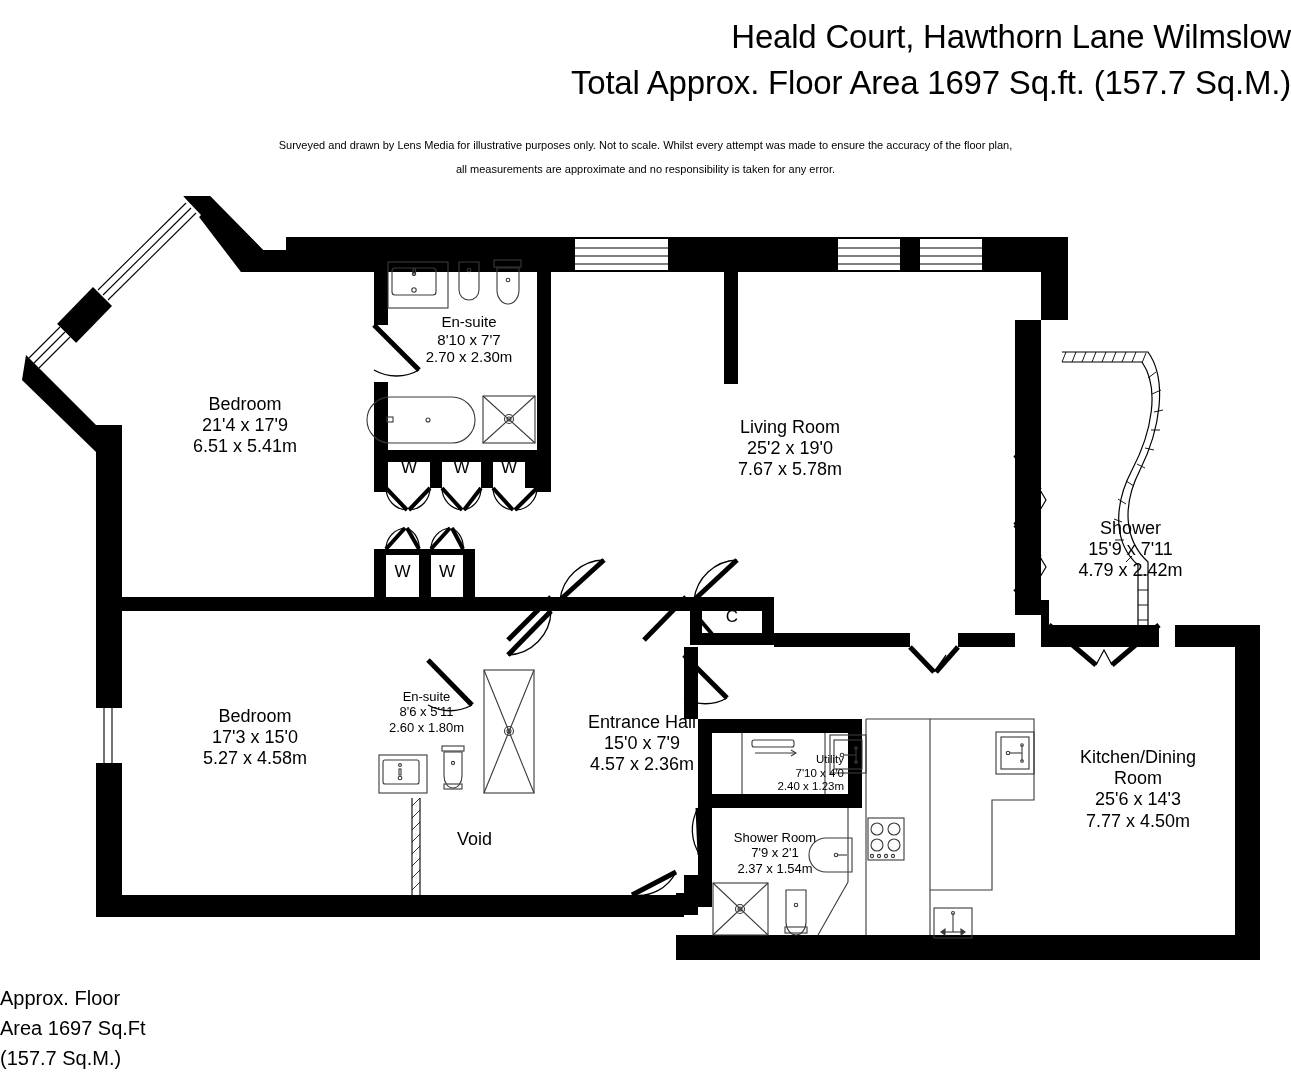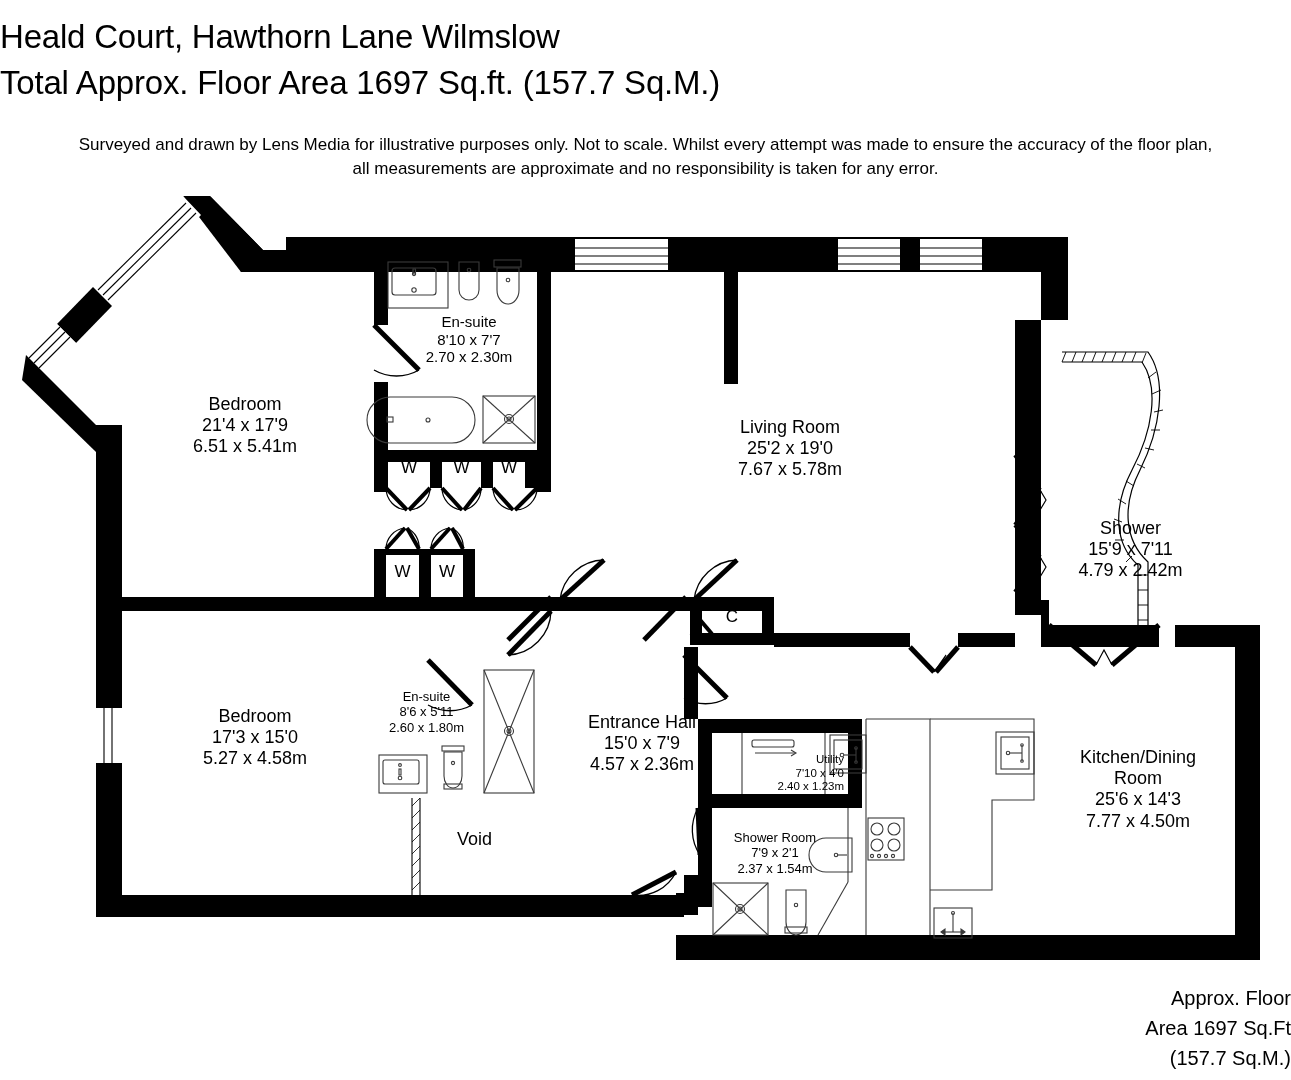--- a/index.html
+++ b/index.html
@@ -18,49 +18,49 @@
   #page {
     position: relative;
     width: 1291px;
     height: 1080px;
   }
   .title-block {
     position: absolute;
     top: 14px;
     left: 0;
     width: 1291px;
-    text-align: left;
+    text-align: right;
   }
   .title-line1 {
     font-size: 33px;
     line-height: 46px;
     letter-spacing: -0.2px;
     white-space: nowrap;
   }
   .title-line2 {
     font-size: 33px;
     line-height: 46px;
     letter-spacing: -0.2px;
     white-space: nowrap;
   }
   .disclaimer {
     position: absolute;
     top: 133px;
     left: 0;
     width: 1291px;
     text-align: center;
-    font-size: 17px;
+    font-size: 11px;
     line-height: 24px;
   }
   .footer-block {
     position: absolute;
     top: 983px;
     left: 0;
     width: 1291px;
-    text-align: right;
+    text-align: left;
     font-size: 20px;
     line-height: 30px;
   }
   .plan {
     position: absolute;
     top: 0;
     left: 0;
     width: 1291px;
     height: 1080px;
   }

